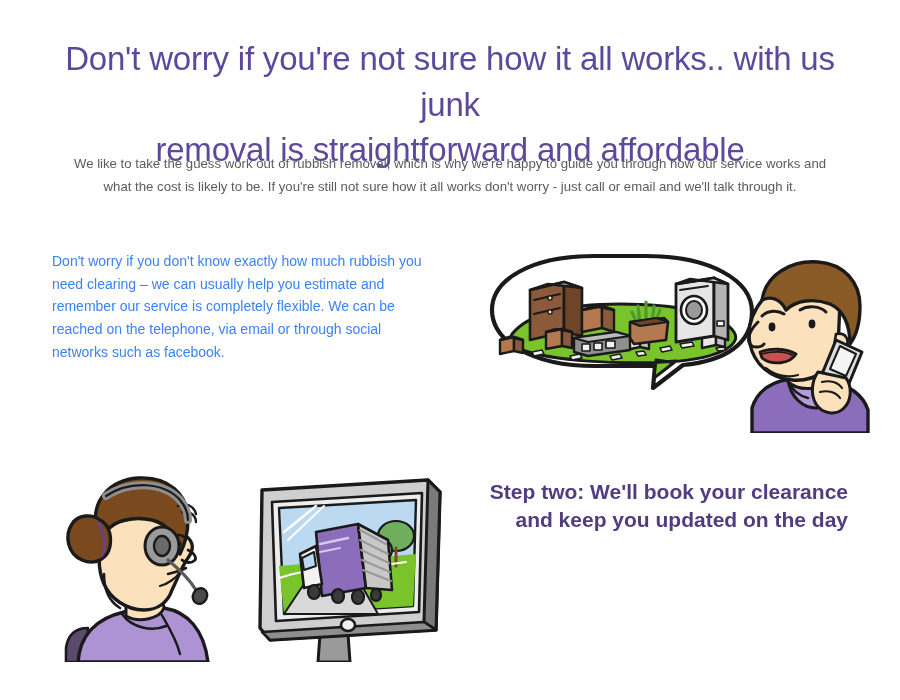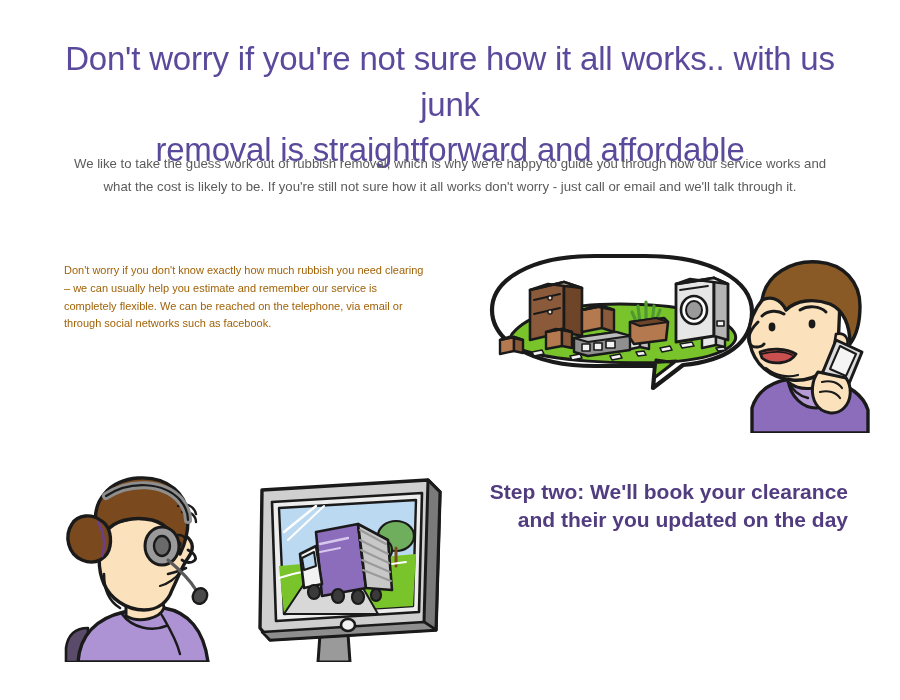--- a/index.html
+++ b/index.html
@@ -62,24 +62,24 @@
   }
   .step-heading {
     margin: 0 0 14px 0;
     font-size: 21px;
     line-height: 1.34;
     font-weight: 600;
     color: #513c80;
     white-space: pre-line;
   }
   .step-body {
-    margin: 12px;
-    font-size: 11px;
+    margin: 0;
+    font-size: 14px;
     line-height: 1.62;
-    color: #a16207;
+    color: #3b82f6;
   }
 
   #step-one-text {
     left: 52px;
     top: 250px;
     width: 385px;
     text-align: left;
   }
   #step-two-text {
     left: 463px;
@@ -119,21 +119,21 @@
   <div class="intro">
     <p>We like to take the guess work out of rubbish removal, which is why we're happy to guide you through how our service works and what the cost is likely to be. If you're still not sure how it all works don't worry - just call or email and we'll talk through it.</p>
   </div>
 
   <div class="step-text" id="step-one-text">
     <p class="step-body">Don't worry if you don't know exactly how much rubbish you need clearing – we can usually help you estimate and remember our service is completely flexible. We can be reached on the telephone, via email or through social networks such as facebook.</p>
   </div>
 
   <div class="step-text" id="step-two-text">
     <h2 class="step-heading">Step two: We'll book your clearance
-and their you updated on the day</h2>
+and keep you updated on the day</h2>
   </div>
 
   <div class="illo" id="illo-enquiry">
     <svg viewBox="0 0 400 185" xmlns="http://www.w3.org/2000/svg">
       <g stroke="#1a1a1a" stroke-linejoin="round" stroke-linecap="round">
 
         <g>
           <path d="M125 8 C60 8 22 32 22 62 C22 92 60 118 125 118
                    L185 118 L183 140 L213 117
                    C255 113 282 96 282 64 C282 32 240 8 175 8 Z" fill="#ffffff" stroke-width="4.2"></path>

